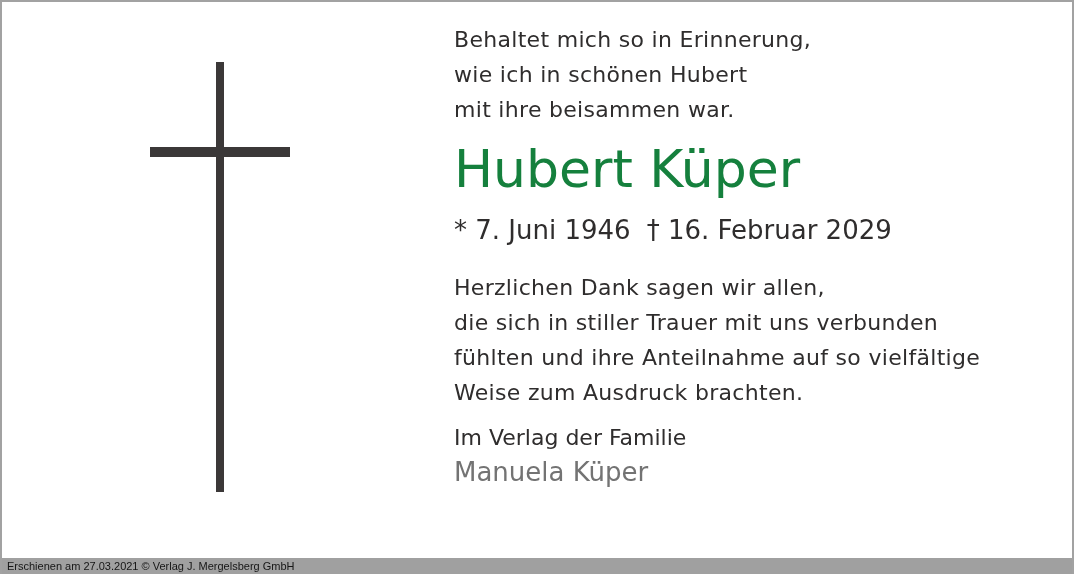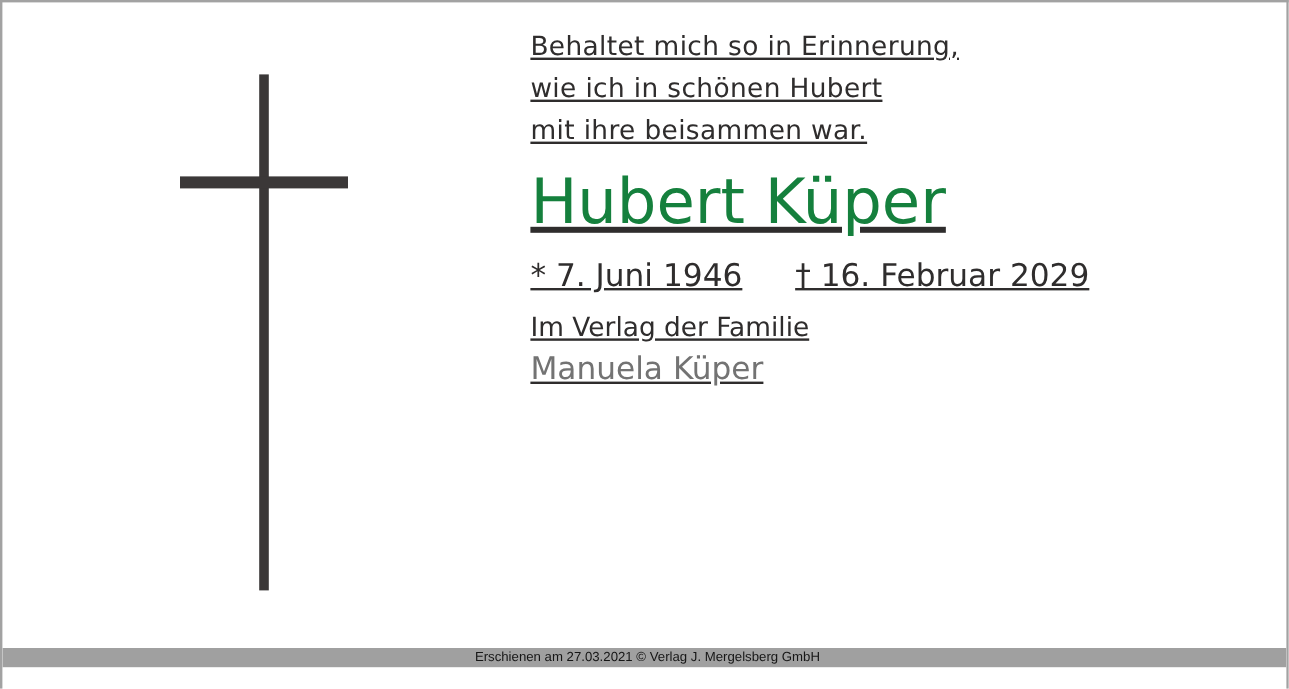--- a/index.html
+++ b/index.html
@@ -37,43 +37,42 @@
     position: absolute;
     left: 148px;
     top: 145px;
     width: 140px;
     height: 10px;
     background: #3b3838;
   }
   
   .content {
     position: absolute;
-    left: 440px;
+    left: 452px;
     top: 20px;
     width: 590px;
     color: #2f2d2d;
-    text-decoration: underline;
   }
   .epitaph {
     font-size: 22px;
     line-height: 35px;
     letter-spacing: 0.3px;
   }
   .name {
     margin-top: 13px;
     font-size: 52px;
     line-height: 58px;
     color: #15803d;
   }
   .dates {
     margin-top: 16px;
     font-size: 26px;
     line-height: 32px;
   }
-  .dates .birth { margin-right: 44px; }
+  .dates .birth { margin-right: 16px; }
   .thanks {
     margin-top: 24px;
     font-size: 22px;
     line-height: 35px;
     letter-spacing: 0.3px;
   }
   .family-intro {
     margin-top: 10px;
     font-size: 22px;
     line-height: 35px;
@@ -85,32 +84,31 @@
   }
   .place-date {
     margin-top: 15px;
     font-size: 24px;
     line-height: 30px;
   }
   
   .footer-bar {
     position: absolute;
     left: 0;
-    bottom: 18px;
+    bottom: 0;
     width: 100%;
     height: 16px;
     background: #a0a0a0;
     color: #161616;
     font-family: "Liberation Sans", sans-serif;
     font-size: 11px;
     line-height: 16px;
     padding-left: 5px;
     box-sizing: border-box;
     white-space: nowrap;
-    text-align: center;
   }
 </style>
 </head>
 <body>
 
 <div class="page">
 
   <div class="cross">
     <div class="v-bar"></div>
     <div class="h-bar"></div>
@@ -123,20 +121,26 @@
       <div>wie ich in schönen Hubert</div>
       <div>mit ihre beisammen war.</div>
     </div>
 
     <div class="name">Hubert Küper</div>
 
     <div class="dates">
       <span class="birth">* 7. Juni 1946</span><span class="death">† 16. Februar 2029</span>
     </div>
 
+    <div class="thanks">
+      <div>Herzlichen Dank sagen wir allen,</div>
+      <div>die sich in stiller Trauer mit uns verbunden</div>
+      <div>fühlten und ihre Anteilnahme auf so vielfältige</div>
+      <div>Weise zum Ausdruck brachten.</div>
+    </div>
 
     <div class="family-intro">Im Verlag der Familie</div>
     <div class="family-name">Manuela Küper</div>
 
 
   </div>
 
   <div class="footer-bar">
     <span>Erschienen am 27.03.2021 © Verlag J. Mergelsberg GmbH</span>
   </div>

